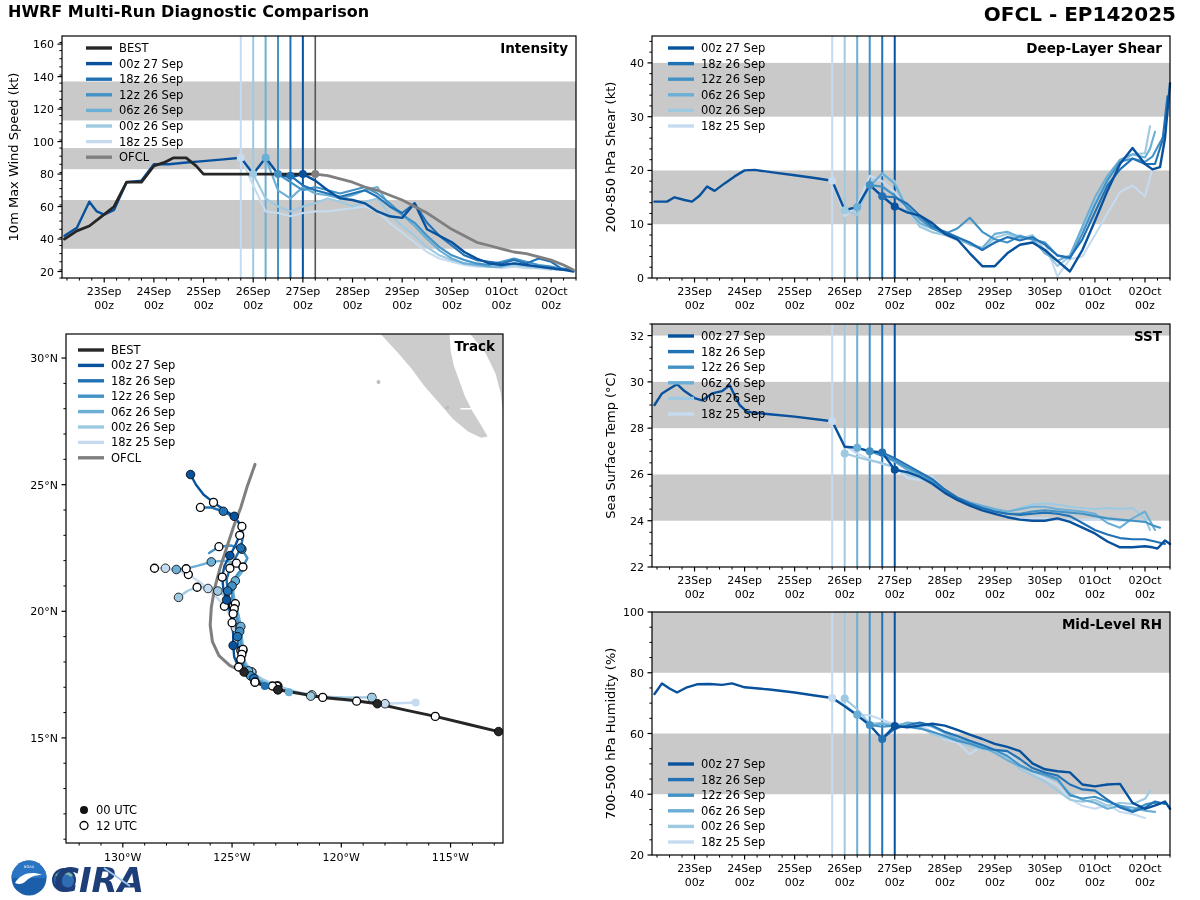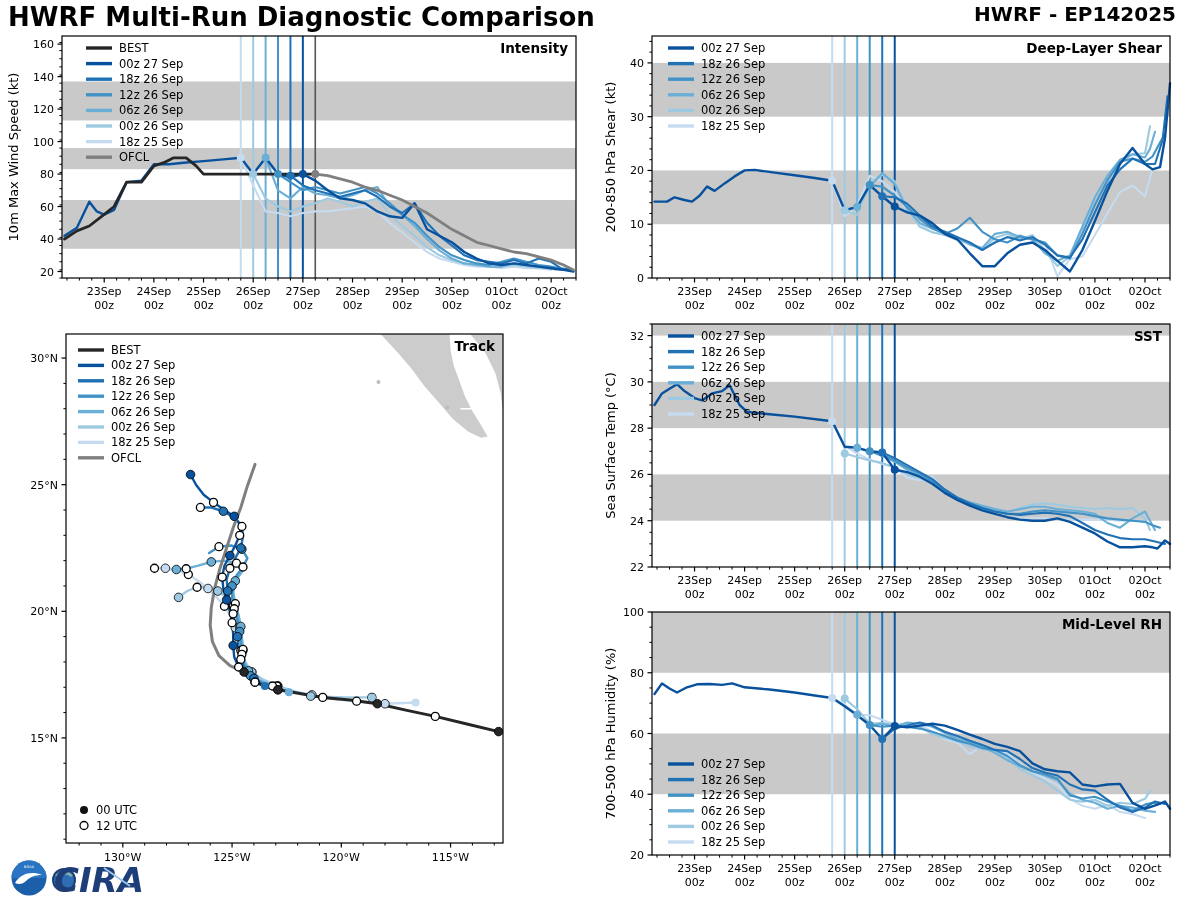--- a/index.html
+++ b/index.html
@@ -1,28 +1,28 @@
 <!DOCTYPE html>
 <html><head>
 <meta charset="utf-8">
 <style>
   html,body{margin:0;padding:0;background:#fff;}
   .page{position:relative;width:1200px;height:900px;background:#ffffff;
         font-family:"DejaVu Sans","Liberation Sans",sans-serif;overflow:hidden;}
-  .hdr-title{position:absolute;left:8px;top:2px;font-size:26px;font-weight:700;color:#000;}
+  .hdr-title{position:absolute;left:8px;top:2px;font-size:16px;font-weight:700;color:#000;}
   .hdr-storm{position:absolute;right:24px;top:2px;font-size:20px;font-weight:700;color:#000;}
   #fig{position:absolute;left:0;top:0;}
   .logos{position:absolute;left:8px;top:856px;width:200px;height:44px;}
 </style>
 </head>
 <body>
 
 <div class="page">
   <div class="hdr-title">HWRF Multi-Run Diagnostic Comparison</div>
-  <div class="hdr-storm">HWRF - EP142025</div>
+  <div class="hdr-storm">OFCL - EP142025</div>
 
   <svg id="fig" width="1200" height="900">
       <g transform="translate(62,36)">
         <rect x="0" y="164.04026845637583" width="514" height="48.724832214765115" fill="#c9c9c9"></rect>
         <rect x="0" y="112.06711409395973" width="514" height="21.11409395973152" fill="#c9c9c9"></rect>
         <rect x="0" y="45.47651006711408" width="514" height="38.979865771812115" fill="#c9c9c9"></rect>
         <line x1="178.7826086956522" x2="178.7826086956522" y1="0" y2="242" stroke="#c6dbef" stroke-width="2"></line>
         <line x1="191.19806763285027" x2="191.19806763285027" y1="0" y2="242" stroke="#9ecae1" stroke-width="2"></line>
         <line x1="203.6135265700483" x2="203.6135265700483" y1="0" y2="242" stroke="#6baed6" stroke-width="2"></line>
         <line x1="216.02898550724638" x2="216.02898550724638" y1="0" y2="242" stroke="#4292c6" stroke-width="2"></line>

